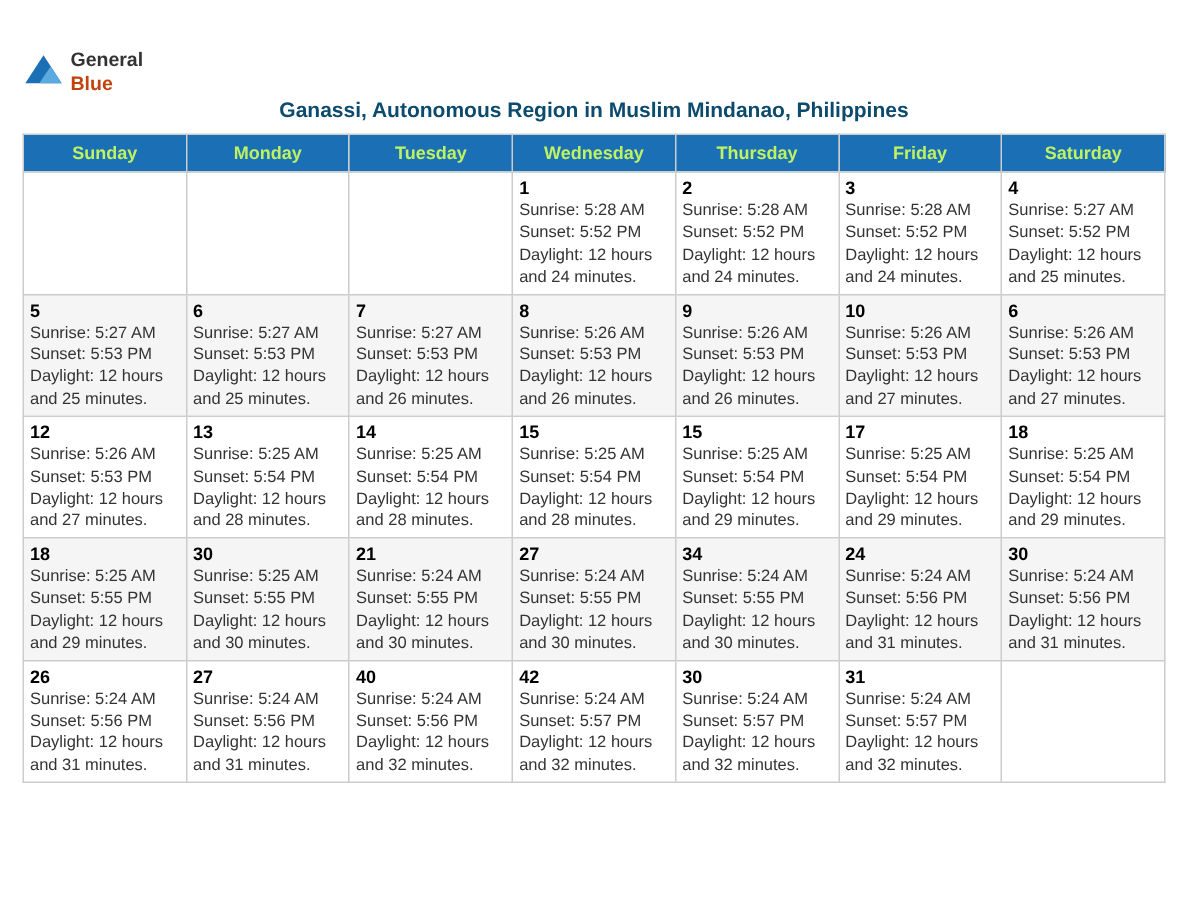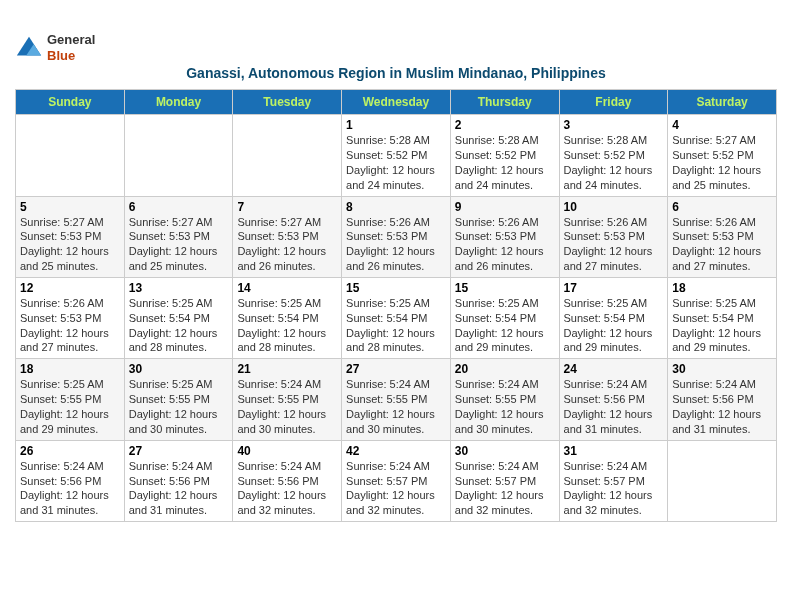--- a/index.html
+++ b/index.html
@@ -278,21 +278,21 @@
 and 30 minutes.</div>
         </td>
         <td>
           <span class="day-num">27</span>
           <div class="day-info" style="white-space: pre-line;">Sunrise: 5:24 AM
 Sunset: 5:55 PM
 Daylight: 12 hours
 and 30 minutes.</div>
         </td>
         <td>
-          <span class="day-num">20</span>
+          <span class="day-num">34</span>
           <div class="day-info" style="white-space: pre-line;">Sunrise: 5:24 AM
 Sunset: 5:55 PM
 Daylight: 12 hours
 and 30 minutes.</div>
         </td>
         <td>
           <span class="day-num">24</span>
           <div class="day-info" style="white-space: pre-line;">Sunrise: 5:24 AM
 Sunset: 5:56 PM
 Daylight: 12 hours

